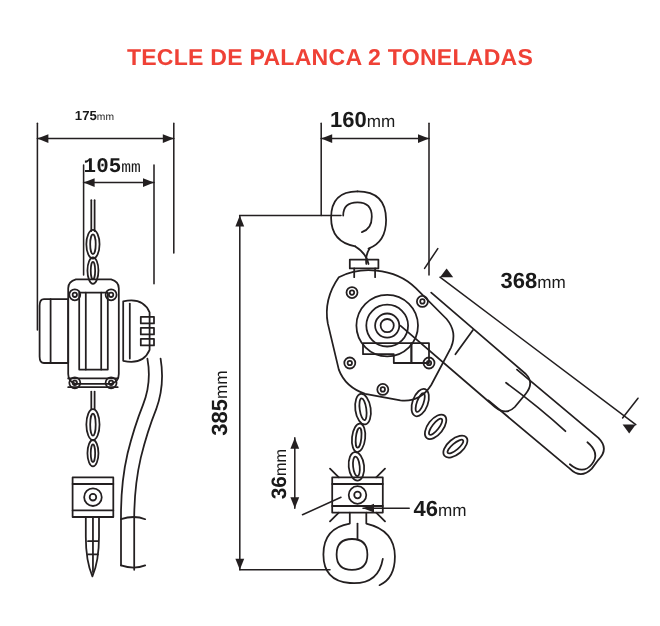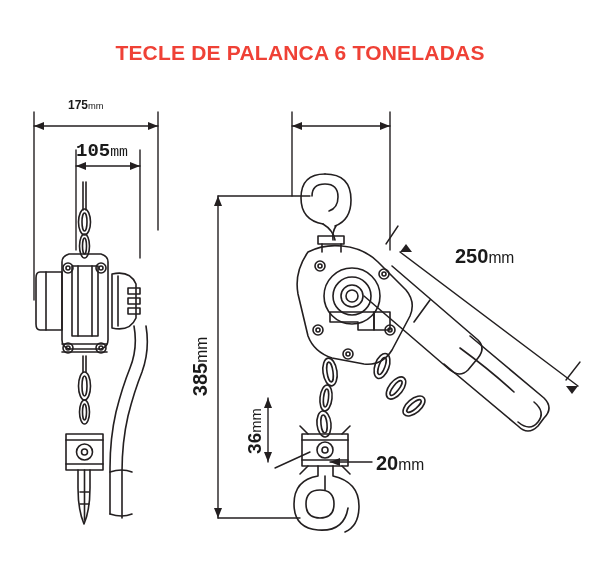--- a/index.html
+++ b/index.html
@@ -52,21 +52,21 @@
     left: 0;
     width: 600px;
     height: 569px;
   }
 </style>
 </head>
 <body>
 
 <div id="page">
 
-  <div class="title">TECLE DE PALANCA 6 TONELADAS</div>
+  <div class="title">TECLE DE PALANCA 2 TONELADAS</div>
 
   <svg class="art" viewBox="0 0 600 569">
     <g fill="none" stroke="#231f20" stroke-width="1.6" stroke-linecap="round" stroke-linejoin="round">
 
       <g>
 
         <g stroke-width="1.4">
           <line x1="34" y1="112" x2="34" y2="300"></line>
           <line x1="158" y1="112" x2="158" y2="230"></line>
           <line x1="34" y1="126" x2="158" y2="126"></line>
@@ -258,30 +258,33 @@
   </svg>
 
   <div class="dim-label" style="left:68px; top:98px; font-size:12px;">
     <span>175</span><span class="unit">mm</span>
   </div>
 
   <div class="dim-label" style="left:76px; top:140px; font-size:19px;font-family:Liberation Mono, monospace;">
     <span>105</span><span class="unit">mm</span>
   </div>
 
+  <div class="dim-label" style="left:300px; top:98px; font-size:20px;">
+    <span>160</span><span class="unit">mm</span>
+  </div>
 
   <div class="dim-label" style="left:455px; top:245px; font-size:20px; transform:rotate(0deg);">
-    <span>250</span><span class="unit">mm</span>
+    <span>368</span><span class="unit">mm</span>
   </div>
 
   <div class="dim-label vertical" style="left:171px; top:355px; font-size:20px; transform:rotate(-90deg);">
     <span>385</span><span class="unit">mm</span>
   </div>
 
   <div class="dim-label vertical" style="left:232px; top:420px; font-size:19px; transform:rotate(-90deg);">
     <span>36</span><span class="unit">mm</span>
   </div>
 
   <div class="dim-label" style="left:376px; top:452px; font-size:20px;">
-    <span>20</span><span class="unit">mm</span>
+    <span>46</span><span class="unit">mm</span>
   </div>
 
 </div>
 
 </body></html>

